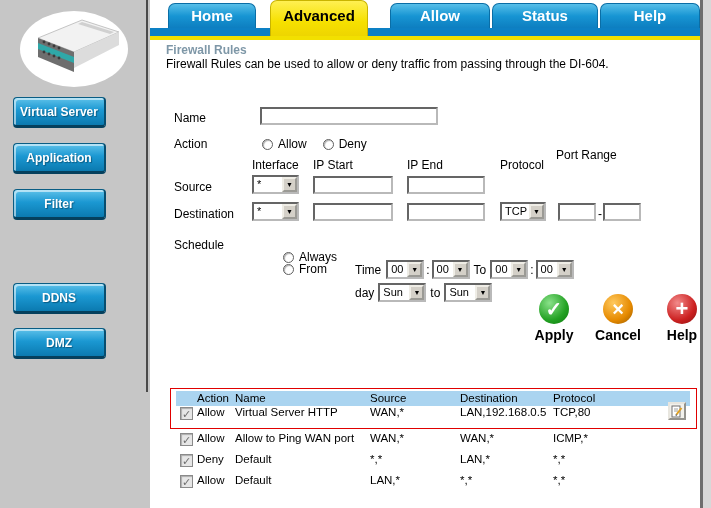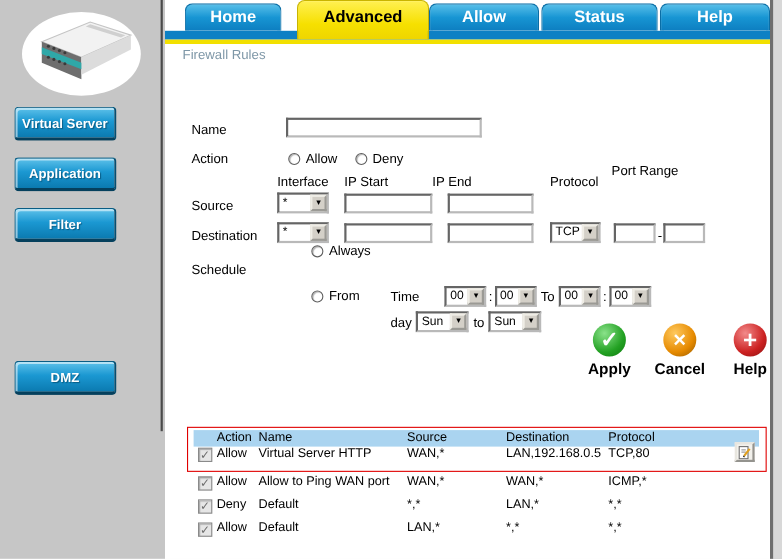--- a/index.html
+++ b/index.html
@@ -25,21 +25,21 @@
          background:linear-gradient(180deg,#58bfe9 0%, #1795d3 50%, #0d7ec0 100%);
          color:#fff; font-weight:bold; font-size:15px; text-align:center; line-height:24px;
          border:1px solid #0a6ea6; border-bottom:none; cursor:pointer; z-index:1; }
   .tab.active { top:0; height:36px; background:linear-gradient(180deg,#fff052 0%, #f6e000 60%, #eed500 100%);
          color:#000; line-height:29px; z-index:3; border-color:#c9b400; }
   .blue-bar { position:absolute; left:0; top:28px; width:550px; height:8px; background:#0d80c4; z-index:2; }
   .yellow-strip { position:absolute; left:0; top:36px; width:550px; height:4px; background:#f2e000; z-index:2; }
 
   
   .content { position:absolute; left:0; top:40px; width:550px; height:468px; background:#fff; font-size:12px; color:#000; }
-  .pg-title { font-weight:normal; color:#7e97a7; font-size:12px; }
+  .pg-title { font-weight:bold; color:#7e97a7; font-size:12px; }
   .flabel { font-size:12px; }
   .chead { font-size:12px;text-align:center; }
   .row-flex { position:absolute; display:flex; align-items:center; gap:5px; font-size:12px; }
   .radio { width:11px; height:11px; border-radius:50%; background:#fff; border:1px solid #5f5f5f;
            box-shadow:inset 1px 1px 1px rgba(0,0,0,.3); display:inline-block; flex:0 0 auto; cursor:pointer; }
   .inp { position:absolute; background:#fff; border:2px inset #b9b9b9; height:18px; font-size:12px; padding:0 2px;
          font-family:"Liberation Sans", sans-serif; }
   .dd { position:absolute; height:19px; background:#fff; border:2px inset #b9b9b9; display:flex; align-items:stretch; cursor:pointer; }
   .dd .val { flex:1; font-size:11px; padding:1px 2px 0 3px; overflow:hidden; white-space:nowrap; }
   .dd .arr { width:15px; background:#d4d0c8; border:2px outset #efedе6; border:2px outset #efede6; display:flex; align-items:center; justify-content:center; font-size:7px; color:#000; }
@@ -90,55 +90,57 @@
         <circle cx="41" cy="40" r="1.4" fill="#3a3a3a"></circle>
       <circle cx="26" cy="44" r="1.4" fill="#3a3a3a"></circle>
         <circle cx="31" cy="46" r="1.4" fill="#3a3a3a"></circle>
       <circle cx="36" cy="48" r="1.4" fill="#3a3a3a"></circle>
         <circle cx="41" cy="50" r="1.4" fill="#3a3a3a"></circle>
       <polygon points="64,14 96,24 92,26 60,16" fill="#d0d0d0"></polygon>
     </svg>
     <div class="sbtn" style="top:97px">Virtual Server</div>
     <div class="sbtn" style="top:143px">Application</div>
     <div class="sbtn" style="top:189px">Filter</div>
+    <div class="sbtn" style="top:283px">DDNS</div>
     <div class="sbtn" style="top:328px">DMZ</div>
   </div>
 
   <div class="main">
 
     <div>
       <div class="tab" style="left:18px;width:88px">Home</div>
-      <div class="tab active" style="left:120px;width:120px">Advanced</div>
+      <div class="tab active" style="left:120px;width:98px">Advanced</div>
       <div class="tab" style="left:240px;width:100px">Allow</div>
       <div class="tab" style="left:342px;width:106px">Status</div>
       <div class="tab" style="left:450px;width:100px">Help</div>
       <div class="blue-bar"></div>
       <div class="yellow-strip"></div>
     </div>
 
     <div class="content">
 
       <div class="abs pg-title" style="left:16px;top:3px">Firewall Rules</div>
+      <div class="abs" style="left:16px;top:17px">Firewall Rules can be used to allow or deny traffic from passing through the DI-604.</div>
 
 
       <div class="abs flabel" style="left:24px;top:71px">Name</div>
       <input class="inp" style="left: 110px; top: 67px; width: 178px;" value="">
 
       <div class="abs flabel" style="left:24px;top:97px">Action</div>
       <div class="row-flex" style="left:112px;top:97px">
         <span class="radio"></span>
         <span>Allow</span>
         <span style="width:6px"></span>
         <span class="radio"></span>
         <span>Deny</span>
       </div>
 
       <div class="abs chead" style="left:102px;top:118px">Interface</div>
       <div class="abs chead" style="left:163px;top:118px">IP Start</div>
-      <div class="abs chead" style="left:243px;top:118px">IP End</div>
+      <div class="abs chead" style="left:257px;top:118px">IP End</div>
       <div class="abs chead" style="left:350px;top:118px">Protocol</div>
       <div class="abs chead" style="left:406px;top:108px">Port Range</div>
 
       <div class="abs flabel" style="left:24px;top:140px">Source</div>
       <div class="dd" style="left:102px;top:135px;width:47px">
         <span class="val">*</span>
         <span class="arr">▼</span>
       </div>
       <input class="inp" style="left: 163px; top: 136px; width: 80px;" value="">
       <input class="inp" style="left: 257px; top: 136px; width: 78px;" value="">
@@ -152,30 +154,30 @@
       <input class="inp" style="left: 257px; top: 163px; width: 78px;" value="">
       <div class="dd" style="left:350px;top:162px;width:46px">
         <span class="val">TCP</span>
         <span class="arr">▼</span>
       </div>
       <input class="inp" style="left: 408px; top: 163px; width: 38px;" value="">
       <div class="abs dash" style="left:448px;top:167px">-</div>
       <input class="inp" style="left: 453px; top: 163px; width: 38px;" value="">
 
       <div class="abs flabel" style="left:24px;top:198px">Schedule</div>
-      <div class="row-flex" style="left:133px;top:181px">
+      <div class="row-flex" style="left:133px;top:210px">
         <span class="radio"></span>
         <span>Always</span>
       </div>
       <div class="row-flex" style="left:133px;top:222px">
         <span class="radio"></span>
         <span>From</span>
       </div>
       <div class="row-flex" style="left:205px;top:220px;gap:2px">
-        <span style="margin-right:21px">Time</span>
+        <span style="margin-right:3px">Time</span>
         <span class="dd-in" style="width:38px">
           <span class="val">00</span>
           <span class="arr">▼</span>
         </span>
         <span>:</span>
         <span class="dd-in" style="width:38px">
           <span class="val">00</span>
           <span class="arr">▼</span>
         </span>
         <span style="margin:0 2px">To</span>

